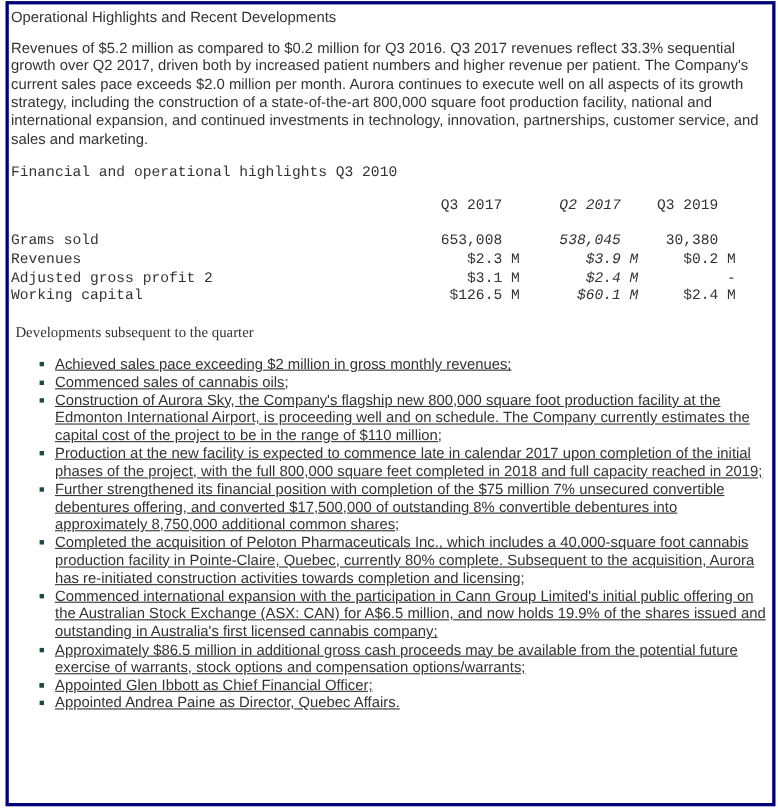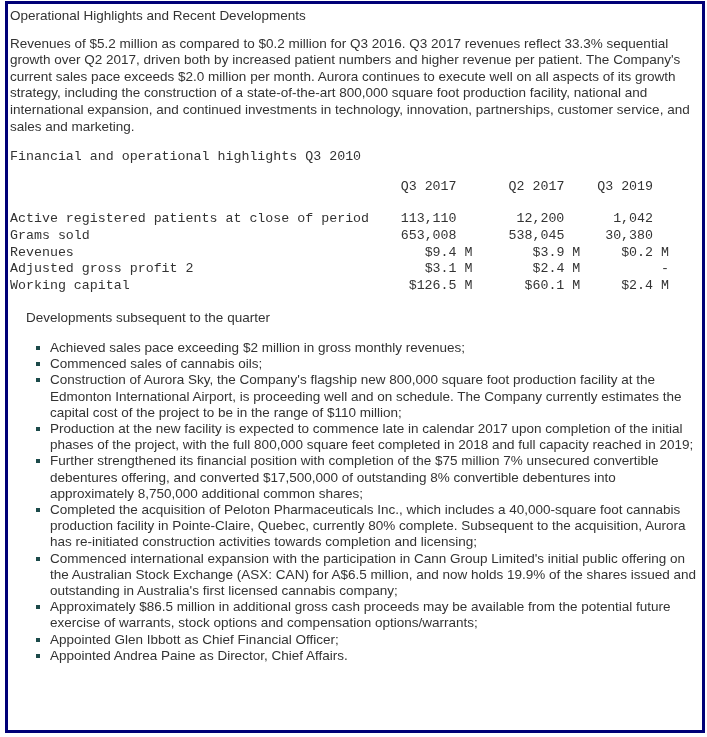--- a/index.html
+++ b/index.html
@@ -36,42 +36,43 @@
   }
   table.fin-table th, table.fin-table td {
     padding: 0;
     font-weight: normal;
     vertical-align: top;
     white-space: nowrap;
     overflow: hidden;
   }
   table.fin-table .lbl { width: 383px; text-align: left; }
   table.fin-table .c1 { width: 76px; }
-  table.fin-table .c2 { width: 107px; }
+  table.fin-table .c2 { width: 107px; font-style: italic; }
   table.fin-table .c3 { width: 88px; }
   table.fin-table .num { text-align: right; margin-top: 28px; }
   table.fin-table thead th { padding-bottom: 16px; }
   table.fin-table .sfx {
     display: inline-block;
     width: 2ch;
     text-align: right;
   }
 
-  .subhead { margin: 16px 0 0 16px; }
+  .subhead { margin: 16px 0 0 4px; font-family: Liberation Serif, serif; }
 
   ul.dev-list {
     list-style: none;
     margin: 13px 0 0 26px;
     padding: 0;
   }
   ul.dev-list li {
     position: relative;
     padding-left: 14px;
     line-height: 16.2px;
     margin: 0;
+    text-decoration: underline;
   }
   ul.dev-list li .sq {
     position: absolute;
     left: 0; top: 6px;
     width: 4px; height: 4px;
     background: #1c4a4a;
   }
 </style>
 </head>
 <body>
@@ -88,34 +89,28 @@
     <thead>
       <tr>
         <th class="lbl"></th>
         <th class="num c1"><span class="v">Q3 2017</span><span class="sfx"></span></th>
         <th class="num c2"><span class="v">Q2 2017</span><span class="sfx"></span></th>
         <th class="num c3"><span class="v">Q3 2019</span><span class="sfx"></span></th>
       </tr>
     </thead>
     <tbody>
         <tr>
-          <td class="lbl">Active registered patients at close of period</td>
-          <td class="num c1"><span class="v">113,110</span><span class="sfx"></span></td>
-          <td class="num c2"><span class="v">12,200</span><span class="sfx"></span></td>
-          <td class="num c3"><span class="v">1,042</span><span class="sfx"></span></td>
-        </tr>
-        <tr>
           <td class="lbl">Grams sold</td>
           <td class="num c1"><span class="v">653,008</span><span class="sfx"></span></td>
           <td class="num c2"><span class="v">538,045</span><span class="sfx"></span></td>
           <td class="num c3"><span class="v">30,380</span><span class="sfx"></span></td>
         </tr>
         <tr>
           <td class="lbl">Revenues</td>
-          <td class="num c1"><span class="v">$9.4</span><span class="sfx">M</span></td>
+          <td class="num c1"><span class="v">$2.3</span><span class="sfx">M</span></td>
           <td class="num c2"><span class="v">$3.9</span><span class="sfx">M</span></td>
           <td class="num c3"><span class="v">$0.2</span><span class="sfx">M</span></td>
         </tr>
         <tr>
           <td class="lbl">Adjusted gross profit 2</td>
           <td class="num c1"><span class="v">$3.1</span><span class="sfx">M</span></td>
           <td class="num c2"><span class="v">$2.4</span><span class="sfx">M</span></td>
           <td class="num c3"><span class="v"></span><span class="sfx">-</span></td>
         </tr>
         <tr>
@@ -133,16 +128,16 @@
       <li><span class="sq"></span><span class="txt">Achieved sales pace exceeding $2 million in gross monthly revenues;</span></li>
       <li><span class="sq"></span><span class="txt">Commenced sales of cannabis oils;</span></li>
       <li><span class="sq"></span><span class="txt">Construction of Aurora Sky, the Company's flagship new 800,000 square foot production facility at the Edmonton International Airport, is proceeding well and on schedule. The Company currently estimates the capital cost of the project to be in the range of $110 million;</span></li>
       <li><span class="sq"></span><span class="txt">Production at the new facility is expected to commence late in calendar 2017 upon completion of the initial phases of the project, with the full 800,000 square feet completed in 2018 and full capacity reached in 2019;</span></li>
       <li><span class="sq"></span><span class="txt">Further strengthened its financial position with completion of the $75 million 7% unsecured convertible debentures offering, and converted $17,500,000 of outstanding 8% convertible debentures into approximately 8,750,000 additional common shares;</span></li>
       <li><span class="sq"></span><span class="txt">Completed the acquisition of Peloton Pharmaceuticals Inc., which includes a 40,000-square foot cannabis production facility in Pointe-Claire, Quebec, currently 80% complete. Subsequent to the acquisition, Aurora has re-initiated construction activities towards completion and licensing;</span></li>
       <li><span class="sq"></span><span class="txt">Commenced international expansion with the participation in Cann Group Limited's initial public offering on the Australian Stock Exchange (ASX: CAN) for A$6.5 million, and now holds 19.9% of the shares issued and outstanding in Australia's first licensed cannabis company;</span></li>
       <li><span class="sq"></span><span class="txt">Approximately $86.5 million in additional gross cash proceeds may be available from the potential future exercise of warrants, stock options and compensation options/warrants;</span></li>
       <li><span class="sq"></span></li>
       <li><span class="sq"></span><span class="txt">Appointed Glen Ibbott as Chief Financial Officer;</span></li>
-      <li><span class="sq"></span><span class="txt">Appointed Andrea Paine as Director, Chief Affairs.</span></li>
+      <li><span class="sq"></span><span class="txt">Appointed Andrea Paine as Director, Quebec Affairs.</span></li>
     </ul>
 
 </div>
 
 </body></html>

